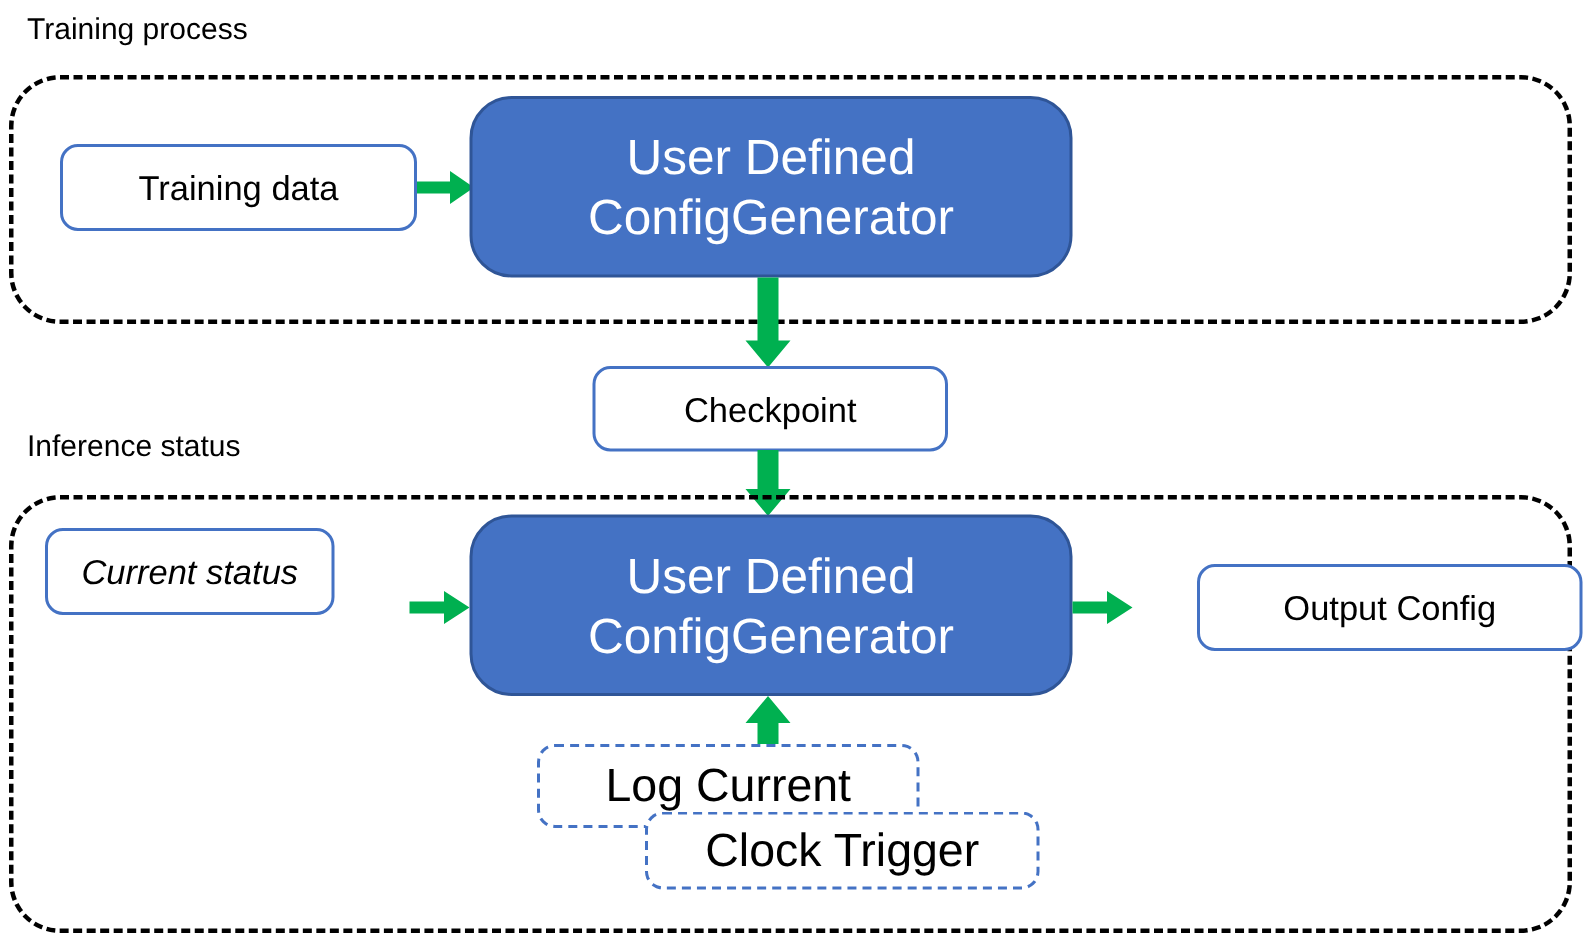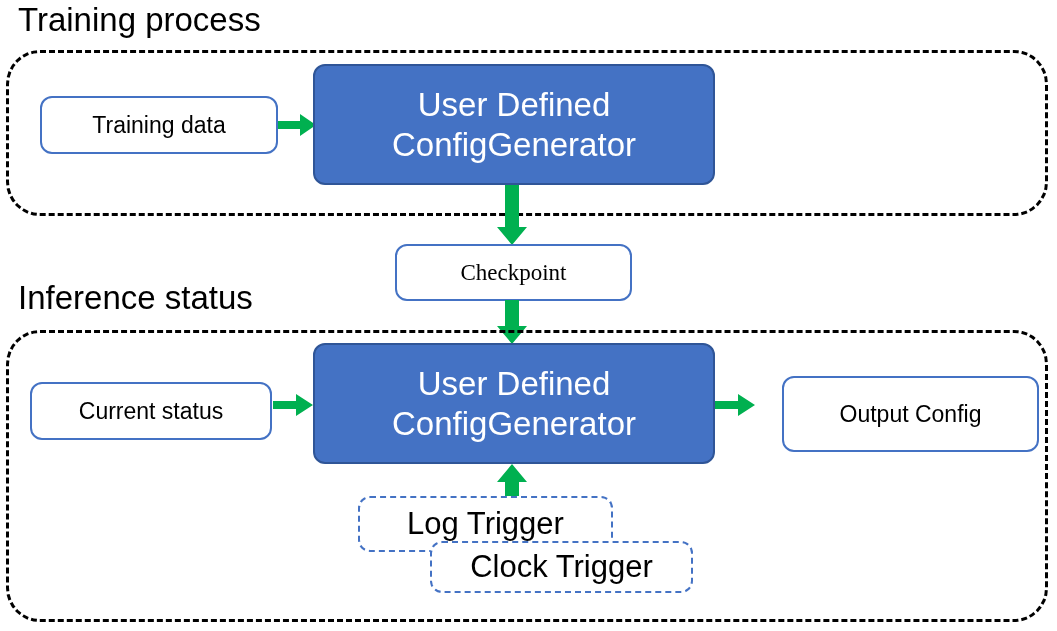--- a/index.html
+++ b/index.html
@@ -23,21 +23,21 @@
   
   .section-box {
     position: absolute;
     box-sizing: border-box;
     border: 3px dashed #000000;
     border-radius: 34px;
     background: transparent;
   }
   .section-label {
     position: absolute;
-    font-size: 33px;
+    font-size: 20px;
     line-height: 34px;
     color: #000000;
     white-space: nowrap;
     letter-spacing: 0px;
   }
 
   
   .node {
     position: absolute;
     box-sizing: border-box;
@@ -52,21 +52,21 @@
     line-height: 34px;
     white-space: nowrap;
   }
 
   
   .node-blue {
     position: absolute;
     box-sizing: border-box;
     background: #4472C4;
     border: 2px solid #2F5597;
-    border-radius: 12px;
+    border-radius: 28px;
     display: flex;
     flex-direction: column;
     align-items: center;
     justify-content: center;
     color: #ffffff;
     font-size: 33px;
     line-height: 40px;
     white-space: nowrap;
   }
 
@@ -115,66 +115,66 @@
     <span>User Defined</span>
     <span>ConfigGenerator</span>
   </div>
 
   <div class="arrow" style="left:500px; top:185px;">
     <svg width="30" height="62" viewBox="0 0 30 62">
       <path d="M5 0 L19 0 L19 42 L27 42 L12 60 L-3 42 L5 42 Z" fill="#00B050"></path>
     </svg>
   </div>
 
-  <div class="node" style="left:395px; top:244px; width:237px; height:57px;font-family:Liberation Serif, serif;">
+  <div class="node" style="left:395px; top:244px; width:237px; height:57px;">
     <span>Checkpoint</span>
   </div>
 
   <div class="arrow" style="left:500px; top:300px;">
     <svg width="30" height="46" viewBox="0 0 30 46">
       <path d="M5 0 L19 0 L19 26 L27 26 L12 44 L-3 26 L5 26 Z" fill="#00B050"></path>
     </svg>
   </div>
 
   <div class="section-label" style="left:18px; top:281px;">Inference status</div>
 
   <div class="section-box" style="left:6px; top:330px; width:1042px; height:292px;"></div>
 
-  <div class="node" style="left:30px; top:382px; width:242px; height:58px;">
+  <div class="node" style="left:30px; top:352px; width:193px; height:58px;font-style:italic;">
     <span>Current status</span>
   </div>
 
   <div class="arrow" style="left:273px; top:390px;">
     <svg width="42" height="30" viewBox="0 0 42 30">
       <path d="M0 11 L23 11 L23 4 L40 15 L23 26 L23 19 L0 19 Z" fill="#00B050"></path>
     </svg>
   </div>
 
   <div class="node-blue" style="left:313px; top:343px; width:402px; height:121px;">
     <span>User Defined</span>
     <span>ConfigGenerator</span>
   </div>
 
   <div class="arrow" style="left:715px; top:390px;">
     <svg width="42" height="30" viewBox="0 0 42 30">
       <path d="M0 11 L23 11 L23 4 L40 15 L23 26 L23 19 L0 19 Z" fill="#00B050"></path>
     </svg>
   </div>
 
-  <div class="node" style="left:782px; top:376px; width:257px; height:76px;">
+  <div class="node" style="left:798px; top:376px; width:257px; height:58px;">
     <span>Output Config</span>
   </div>
 
   <div class="arrow" style="left:500px; top:464px;">
     <svg width="30" height="36" viewBox="0 0 30 36">
       <path d="M12 0 L27 18 L19 18 L19 36 L5 36 L5 18 L-3 18 Z" fill="#00B050"></path>
     </svg>
   </div>
 
   <div class="node-dashed" style="left:358px; top:496px; width:255px; height:56px;">
-    <span>Log Trigger</span>
+    <span>Log Current</span>
   </div>
 
   <div class="node-dashed" style="left:430px; top:541px; width:263px; height:52px;">
     <span>Clock Trigger</span>
   </div>
 
 </div>
 
 </body></html>

